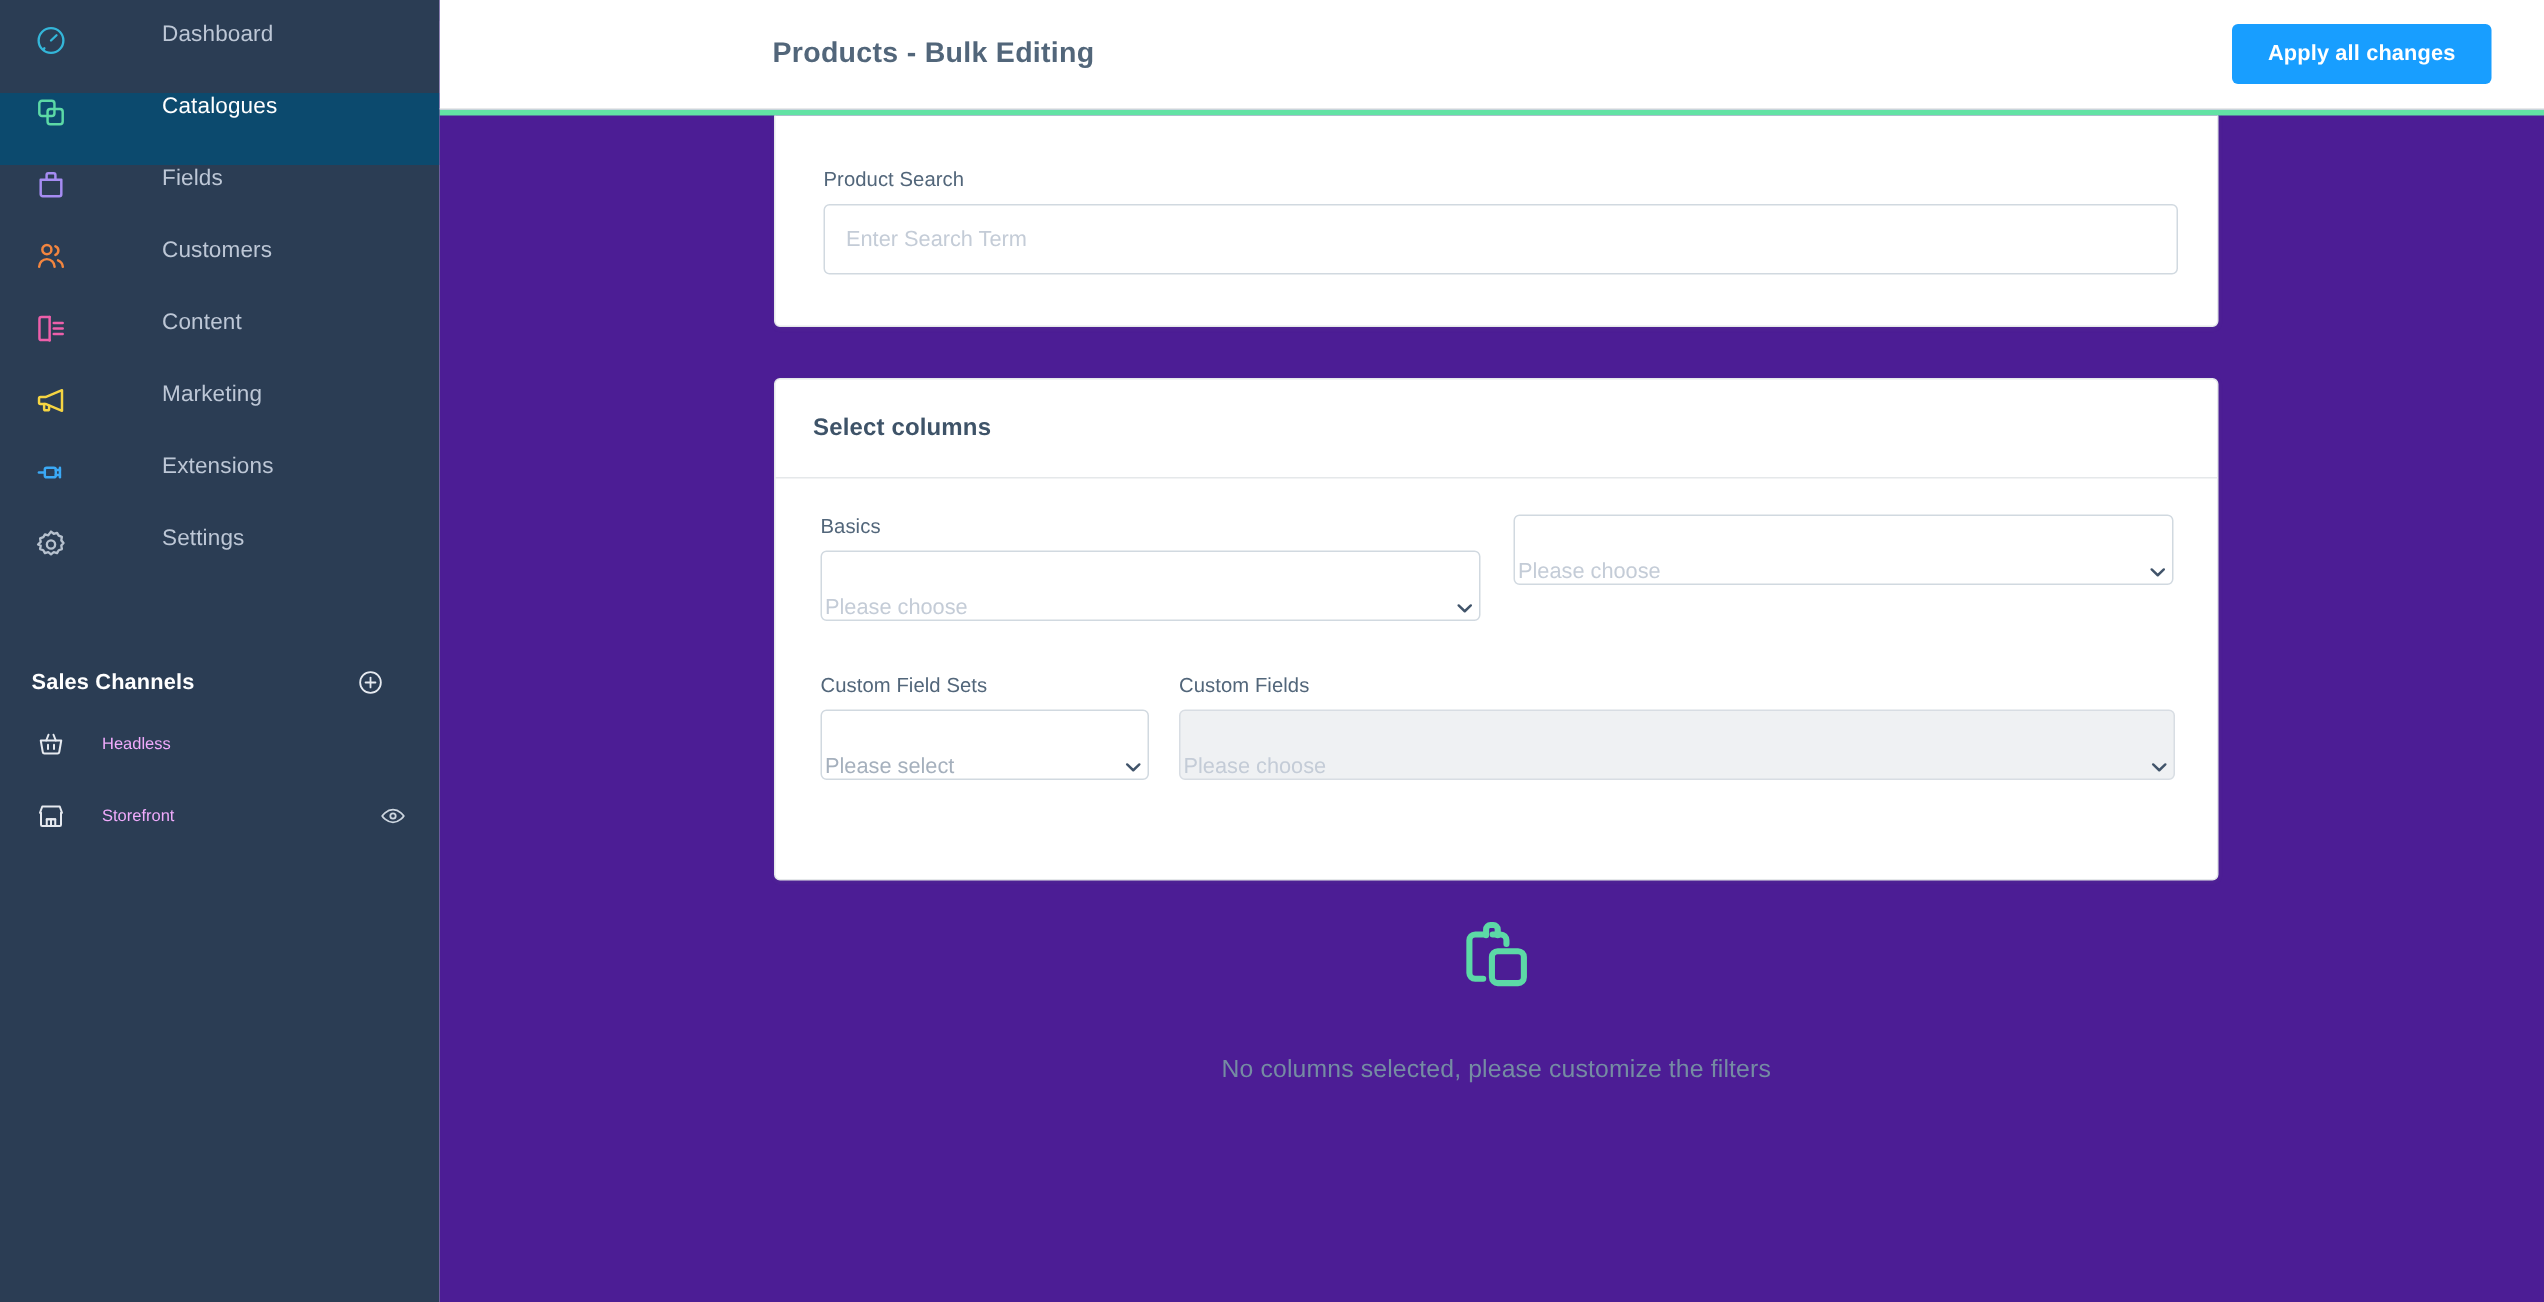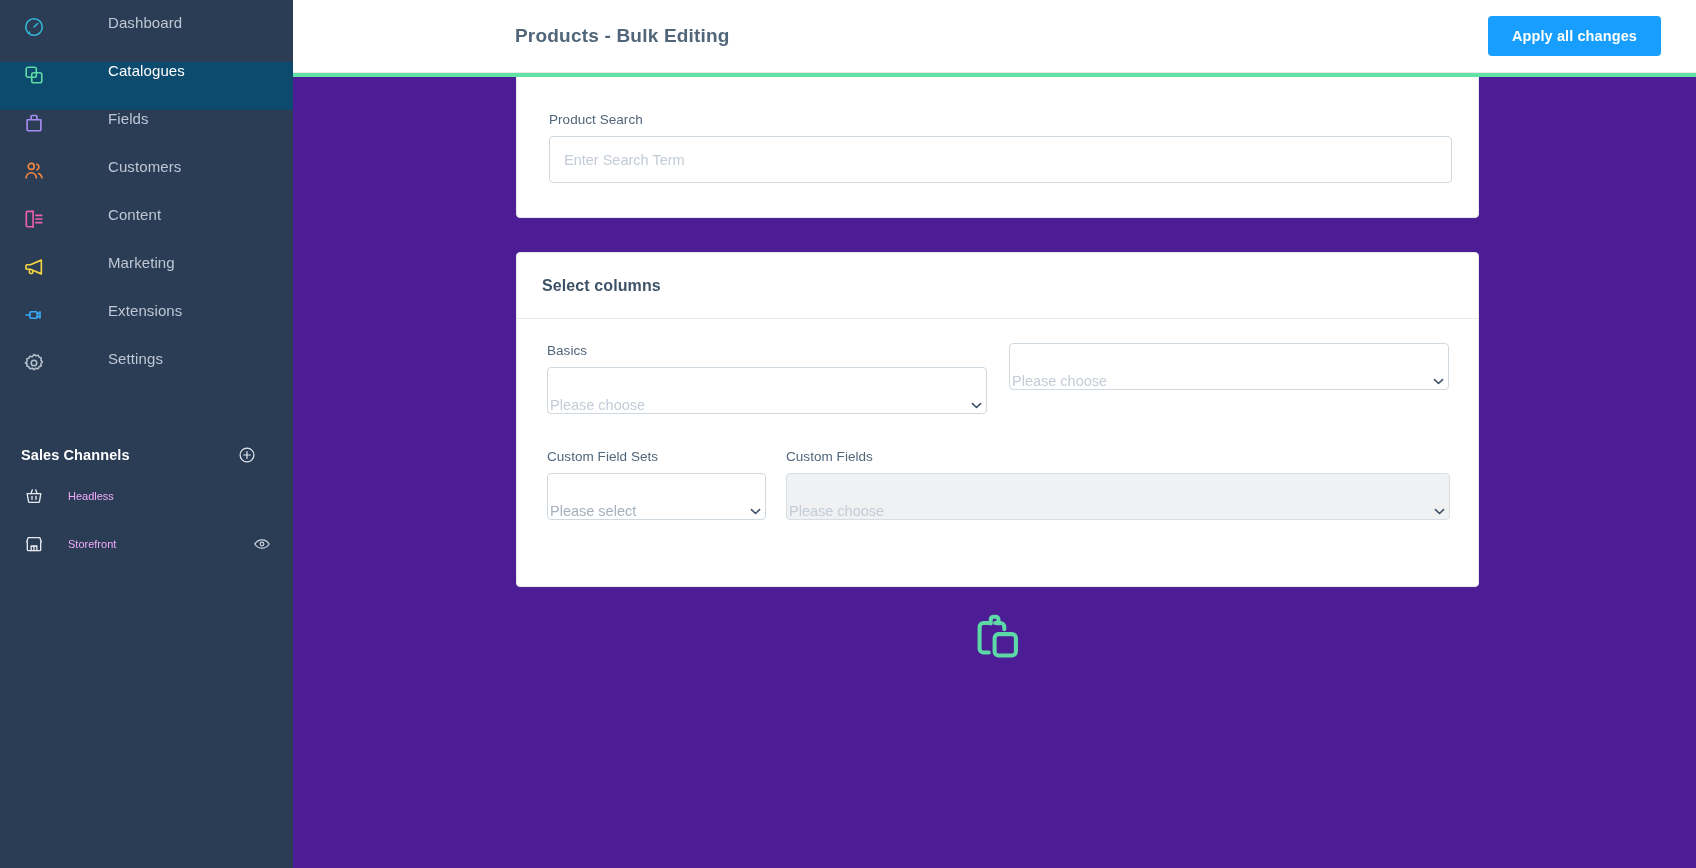--- a/index.html
+++ b/index.html
@@ -511,17 +511,18 @@
 
       <div class="empty-state">
         <span class="empty-icon">
           <svg width="62" height="62" viewBox="0 0 64 64" fill="none" stroke="#5cd9a6" stroke-width="4.2" stroke-linecap="round" stroke-linejoin="round">
             <path d="M22.5 16.5 H17 a4 4 0 0 0 -4 4 V43 a4 4 0 0 0 4 4 h5.5"></path>
             <path d="M29 16.5 h5.5 a4 4 0 0 1 4 4 v2.5"></path>
             <path d="M24.5 17 v-4 a3 3 0 0 1 3 -3 h2 a3 3 0 0 1 3 3 v4"></path>
             <rect x="28.5" y="28" width="22" height="22" rx="4"></rect>
           </svg>
         </span>
+        <span class="empty-text">No columns selected, please customize the filters</span>
       </div>
 
     </div>
   </main>
 </div>
 
 </body></html>

